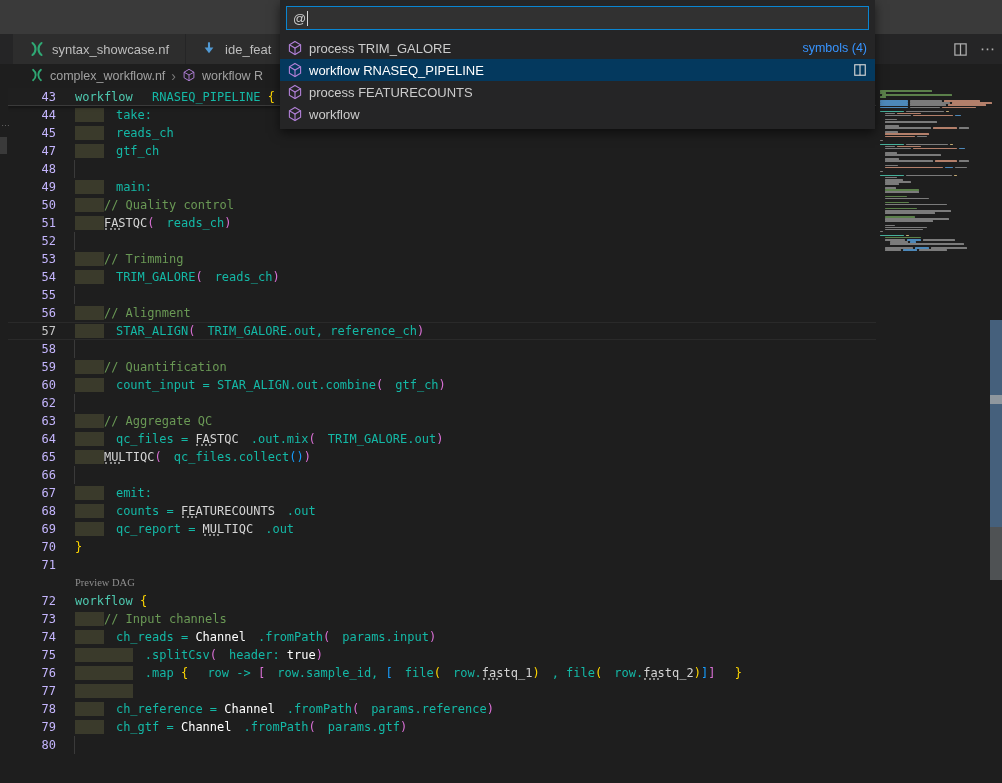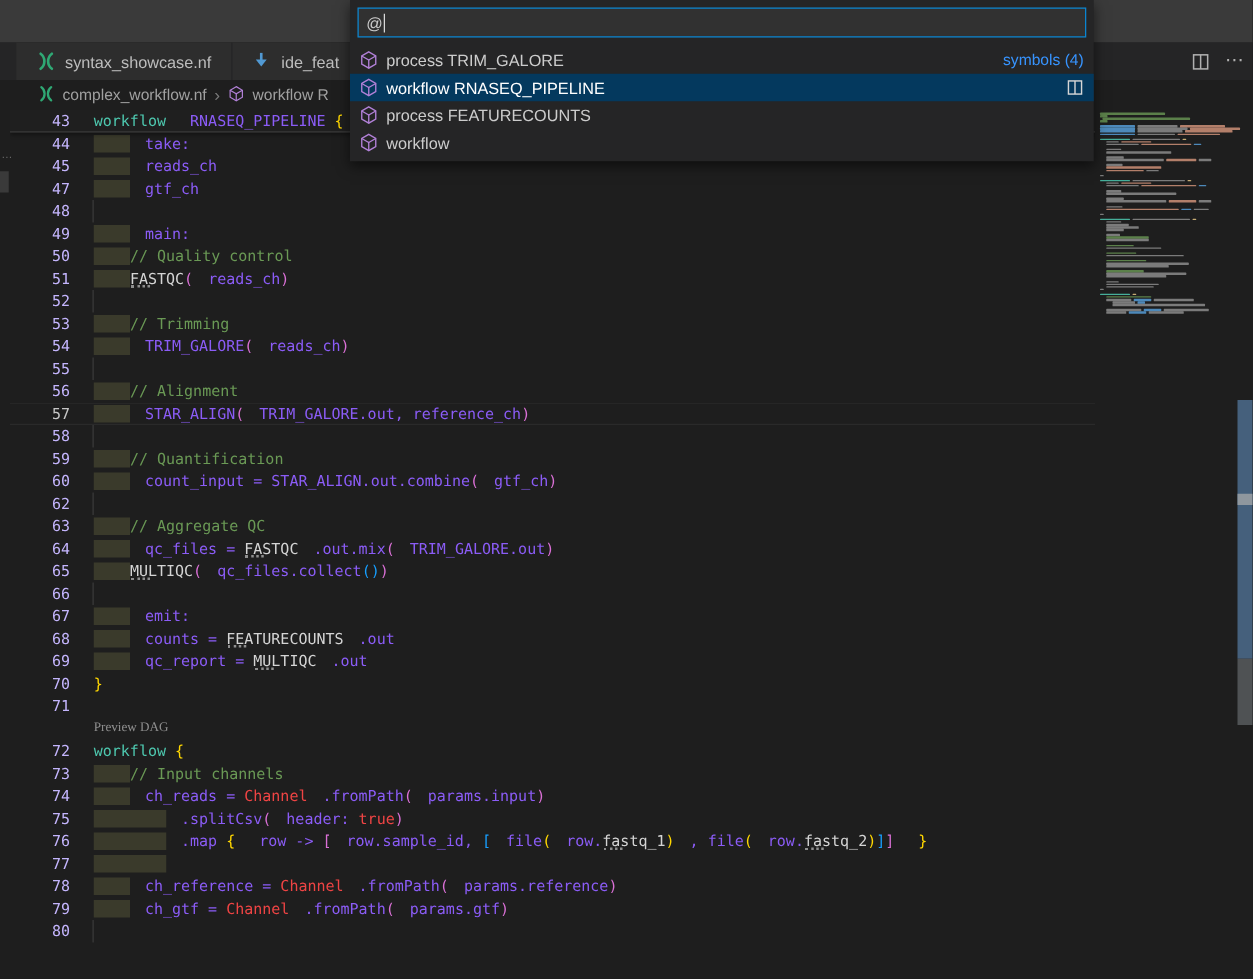--- a/index.html
+++ b/index.html
@@ -37,23 +37,23 @@
   .cl .code { white-space:pre; position:relative; }
   .cl.cur .num { color:#c6c6c6; }
   .cl.cur { box-shadow: inset 0 1px 0 rgba(255,255,255,.055), inset 0 -1px 0 rgba(255,255,255,.055); }
   .cl.sticky { background:#1f1f1f; border-bottom:1px solid #3a3a3a;
                box-shadow:0 2px 3px rgba(0,0,0,.35); z-index:3; }
   .cl .guide { position:absolute; left:66px; top:0; width:1px; height:18px; background:#3a3a3a; }
   .lens { height:18px; padding-left:67px; font-family:Liberation Serif, serif;
           font-size:10.5px; color:#8f8f8f; display:flex; align-items:center; }
 
   .tk-k { color:#4ec9b0; }
-  .tk-w { color:#8b5cf6;padding-left:12px; }
+  .tk-w { color:#14b8a6;padding-left:12px; }
   .tk-c { color:#6a9955; }
-  .tk-b { color:#ef4444; }
+  .tk-b { color:#ffffff; }
   .tk-y { color:#ffd700; }
   .tk-p { color:#da70d6; }
   .tk-u { color:#179fff; }
   .tk-i { background:#3a3a2b; }
   .tk-wd { color:#d4d4d4; position:relative; }
   .tk-wd::after { content:""; position:absolute; left:1px; bottom:0px; width:15px;
                   border-bottom:2px dotted #8f8f8f; }
 
   
   #minimap { left:878px; top:88px; width:108px; height:695px; }

